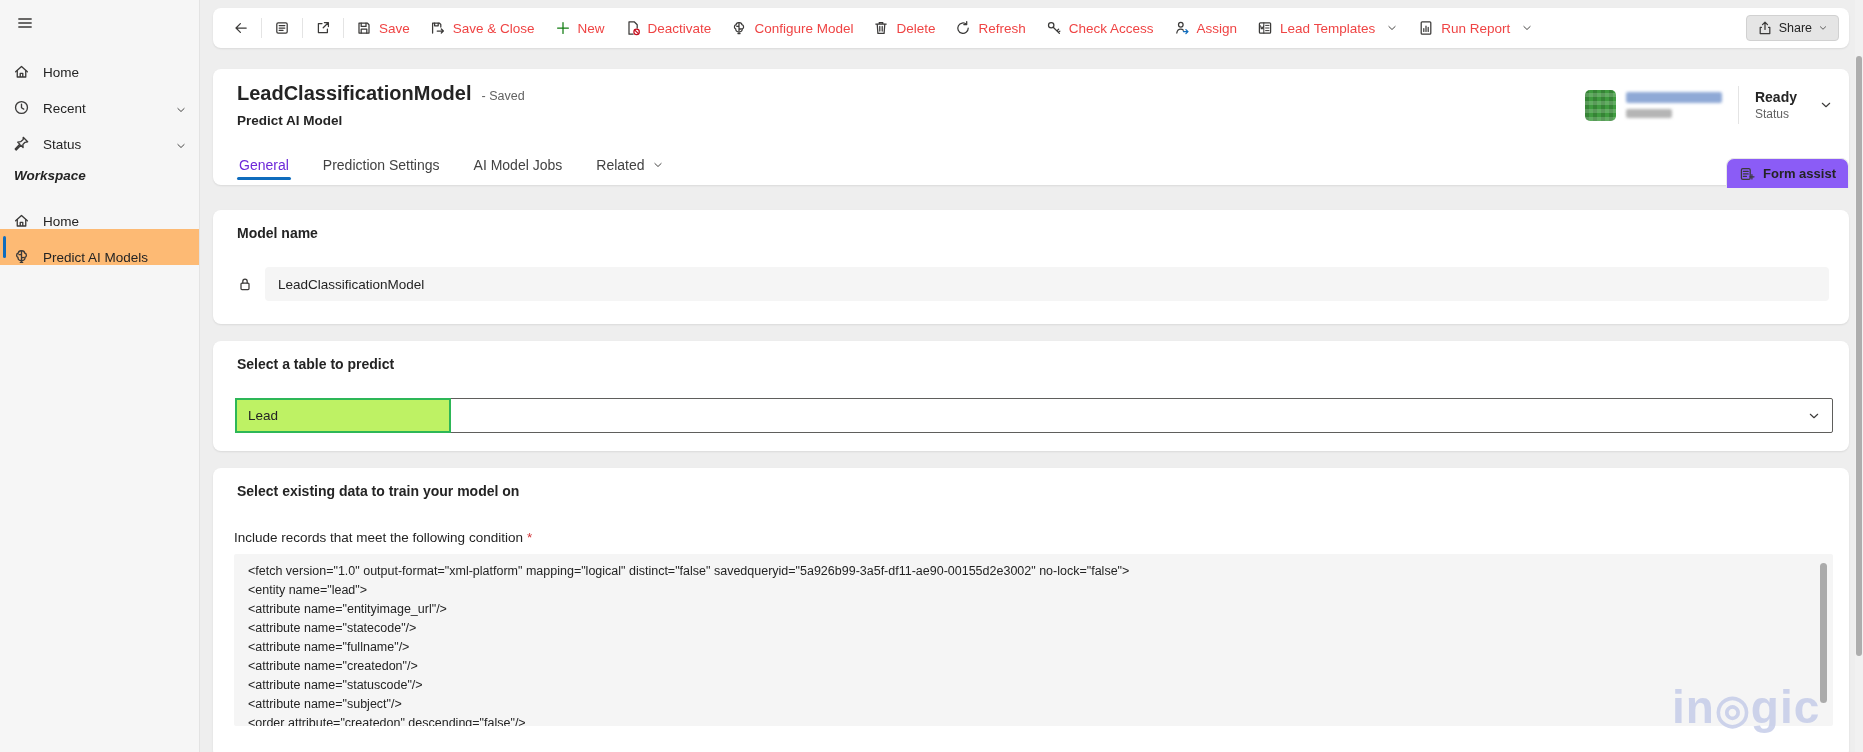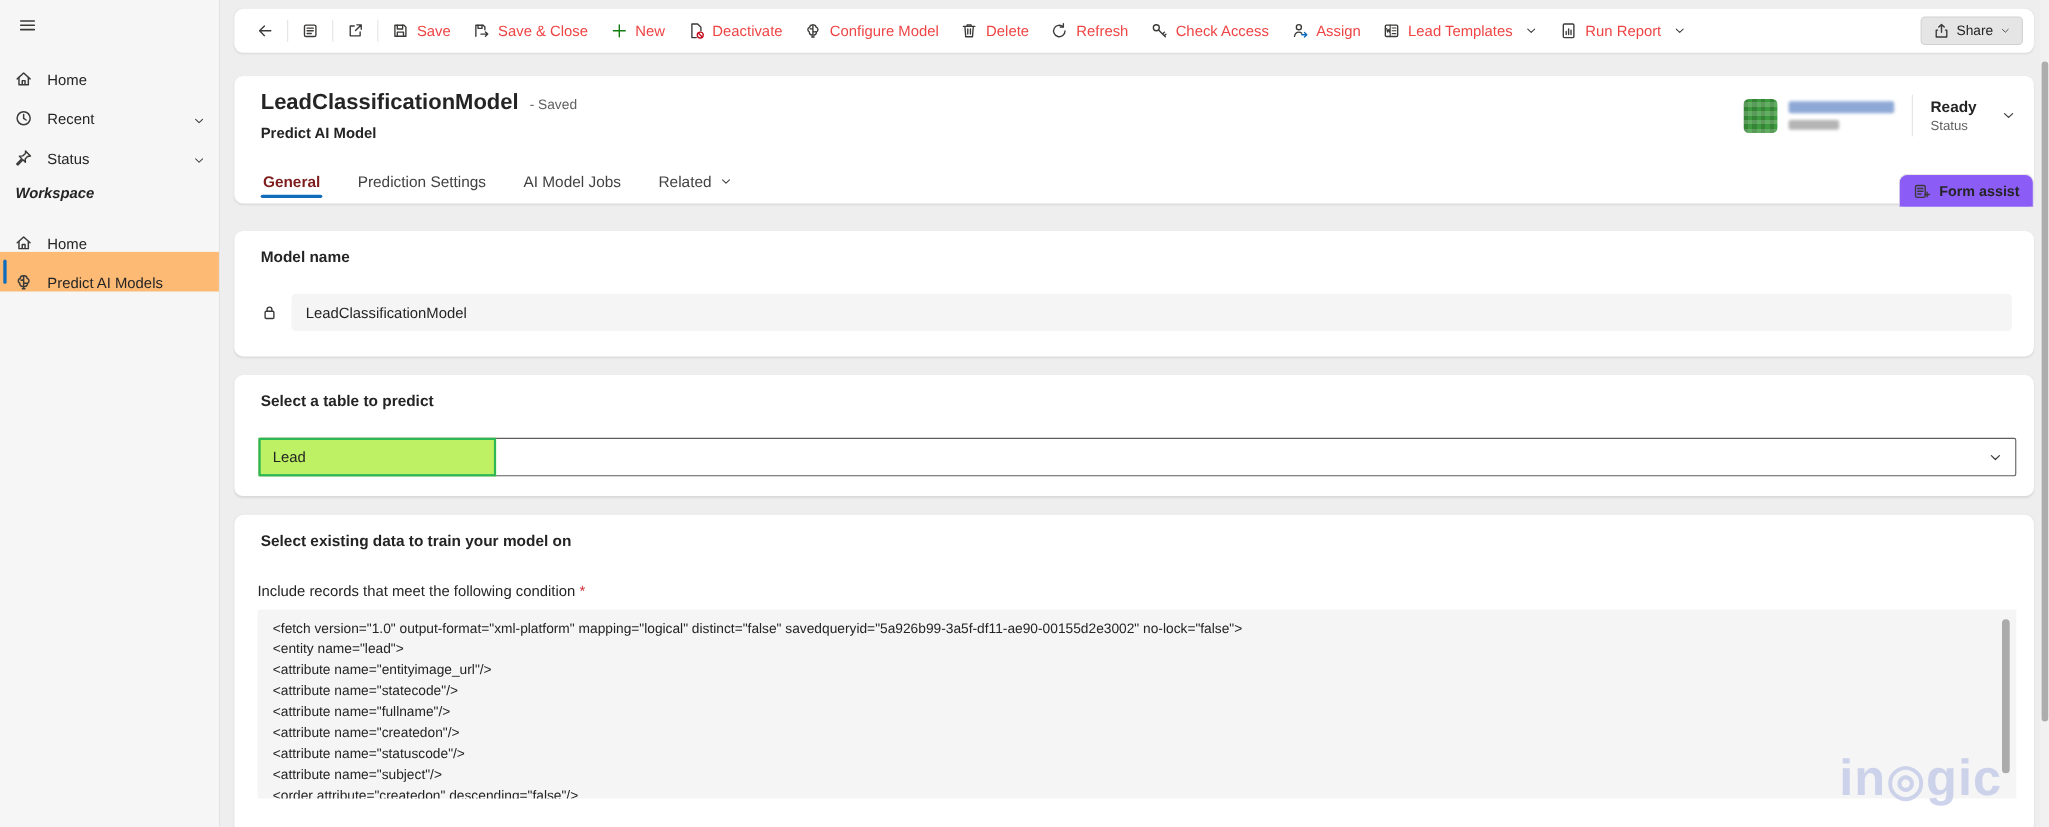--- a/index.html
+++ b/index.html
@@ -59,21 +59,21 @@
   }
   .title-row { position:absolute; left:24px; top:13px; display:flex; align-items:baseline; gap:10px; }
   .page-title { font-size:20px; font-weight:bold; }
   .saved-suffix { font-size:12.5px; color:#616161; }
   .subtitle { position:absolute; left:24px; top:44px; font-size:13.5px; font-weight:bold; }
   .tabs { position:absolute; left:24px; bottom:0; display:flex; gap:30px; }
   .tab {
     font-size:14px; color:#424242; padding:8px 2px 12px 2px;
     cursor:pointer; position:relative; display:flex; align-items:center; gap:7px;
   }
-  .tab.selected { font-weight:bold; color:#7f1d1d; }
+  .tab.selected { font-weight:normal; color:#6d28d9; }
   .tab.selected::after {
     content:""; position:absolute; left:0; right:0; bottom:5px; height:3px;
     background:#0f6cbd; border-radius:2px;
   }
   .owner-block { position:absolute; right:16px; top:17px; display:flex; align-items:center; }
   .avatar {
     width:31px; height:31px; border-radius:5px; background:#3f9b3f;
     background-image:
       repeating-linear-gradient(0deg, rgba(255,255,255,.18) 0 4px, transparent 4px 8px),
       repeating-linear-gradient(90deg, rgba(0,0,0,.15) 0 4px, transparent 4px 8px);

